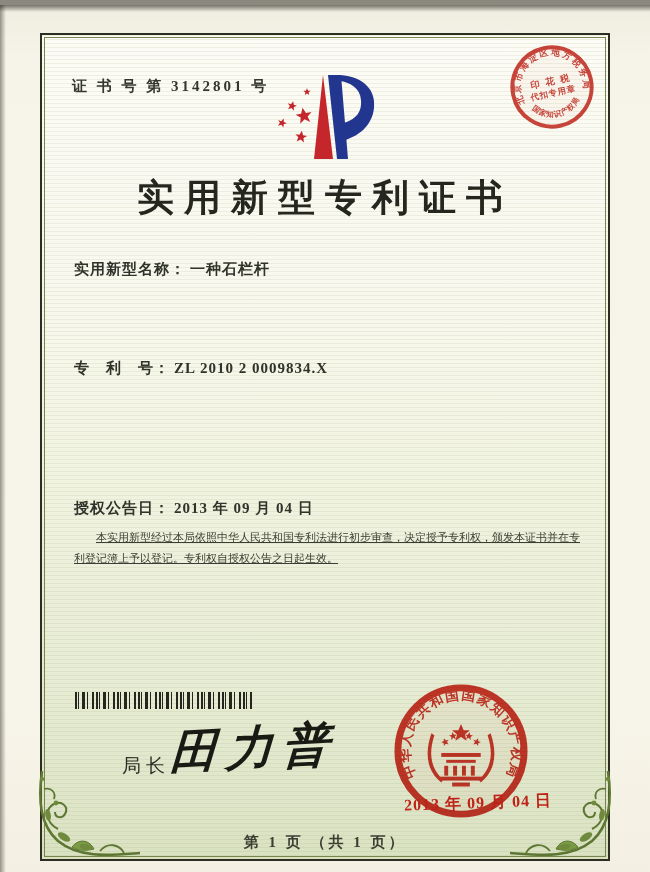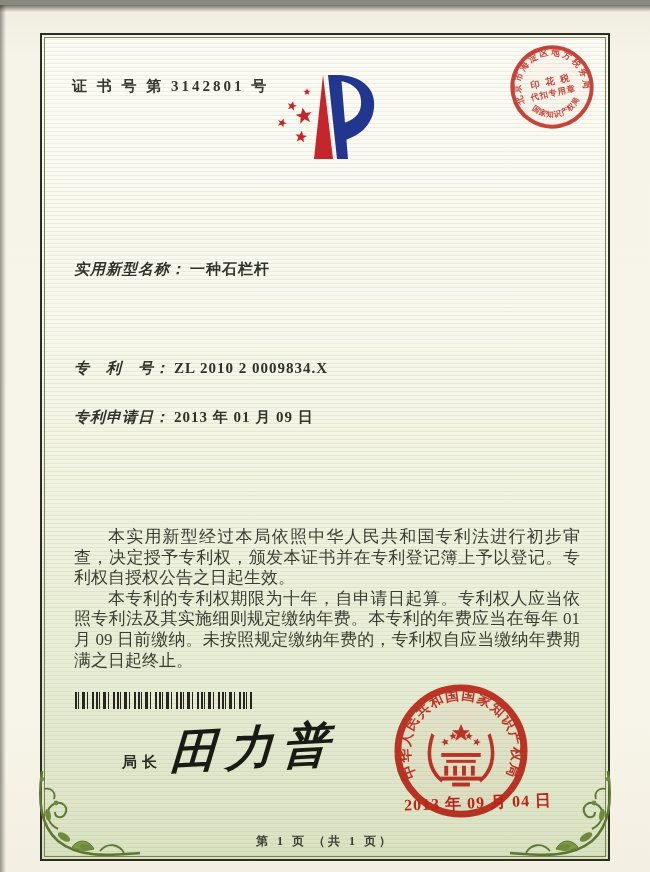--- a/index.html
+++ b/index.html
@@ -16,43 +16,43 @@
            repeating-linear-gradient(180deg,rgba(112,142,82,.10) 0 1px,rgba(0,0,0,0) 1px 4px),
            linear-gradient(180deg,#fcfbf5 0%,#f9f8ee 30%,#f1f3e1 55%,#e7ecd4 78%,#dde4c6 96%,#d9e1c0 100%);}
   #frame::before{content:"";position:absolute;inset:2px;border:1px solid #78834e;pointer-events:none;}
   .cert-no{position:absolute;left:72px;top:72px;font-size:15px;font-weight:600;
            letter-spacing:3px;color:#34372c;}
   .logo{position:absolute;left:270px;top:66px;width:114px;height:94px;}
   .title{position:absolute;left:0;right:0;top:168px;text-align:center;font-size:37px;
          font-weight:700;letter-spacing:10px;color:#25271f;}
   .field{position:absolute;left:74px;font-size:15px;font-weight:600;color:#30332a;
          letter-spacing:1px;white-space:nowrap;}
-  .field .lab{display:inline-block;font-style:italic;}
+  .field .lab{display:inline-block;}
   .field .val{margin-left:4px;}
   .f1{top:255px}.f2{top:305px}.f3{top:354px}.f4{top:403px}.f5{top:450px}.f6{top:494px}
-  .body-text{position:absolute;left:74px;top:522px;width:506px;font-size:17px;
-             line-height:20.6px;color:#3a3d32;text-align:justify;}
+  .body-text{position:absolute;left:74px;top:522px;width:506px;font-size:11px;
+             line-height:20.6px;color:#3a3d32;text-align:justify;text-decoration:underline;}
   .body-text p{margin:0;text-indent:2em;}
   .barcode{position:absolute;left:75px;top:687px;width:177px;height:17px;
     background:
      repeating-linear-gradient(90deg,#26261f 0 2px,transparent 2px 3px,#26261f 3px 4px,
        transparent 4px 7px,#26261f 7px 10px,transparent 10px 12px,#26261f 12px 13px,
        transparent 13px 17px,#26261f 17px 19px,transparent 19px 21px);}
-  .director{position:absolute;left:122px;top:748px;font-size:15px;font-weight:700;
+  .director{position:absolute;left:122px;top:748px;font-size:19px;font-weight:400;
             letter-spacing:5px;color:#2b2d24;}
   .signature{position:absolute;left:170px;top:712px;width:170px;font-size:47px;font-weight:700;
              font-style:italic;color:#191a14;letter-spacing:9px;white-space:nowrap;
              transform:rotate(-3deg) skewX(-6deg);}
   .office-seal{position:absolute;left:392px;top:677px;width:138px;height:138px;
                mix-blend-mode:multiply;opacity:.93;}
   .seal-date{position:absolute;left:404px;top:788px;font-size:16px;font-weight:700;
              color:#bf2217;letter-spacing:1px;transform:rotate(-2deg);white-space:nowrap;}
   .tax-seal{position:absolute;left:508px;top:38px;width:88px;height:88px;
             mix-blend-mode:multiply;opacity:.9;transform:rotate(-12deg);}
-  .footer{position:absolute;left:0;right:0;top:828px;text-align:center;font-size:12px;
+  .footer{position:absolute;left:0;right:0;top:828px;text-align:center;font-size:15px;
           letter-spacing:3px;color:#3b3e31;font-weight:600;}
   .orn{position:absolute;width:116px;height:100px;}
   .orn-l{left:28px;top:762px;}
   .orn-r{left:506px;top:762px;transform:scaleX(-1);}
 </style>
 </head>
 <body>
 
 <div id="paper">
   <div class="edge-top"></div>
@@ -106,34 +106,34 @@
       <use href="#st" transform="translate(12,52) scale(0.48) rotate(20)"></use>
       <use href="#st" transform="translate(31,66) scale(0.62) rotate(8)"></use>
       <polygon points="53,4 44,88 63,88"></polygon>
     </g>
     <g fill="#23368f">
       <polygon points="58,4 67,88 78,88 71,4"></polygon>
       <path d="M70,4 C95,6 106,20 104,37 C102,56 87,66 72,70 L74,52 C87,48 92,40 91,29 C90,17 80,11 69,10 Z"></path>
     </g>
   </svg>
 
+  <div class="title">实用新型专利证书</div>
 
   <div class="field f1">
     <span class="lab">实用新型名称：</span><span class="val">一种石栏杆</span>
   </div>
   <div class="field f3">
     <span class="lab">专　利　号：</span><span class="val">ZL 2010 2 0009834.X</span>
   </div>
-  <div class="field f4">
-    <span class="lab">专利申请日：</span><span class="val">2013 年 01 月 09 日</span>
+  <div class="field f6">
+    <span class="lab">授权公告日：</span><span class="val">2013 年 09 月 04 日</span>
   </div>
 
   <div class="body-text">
     <p>本实用新型经过本局依照中华人民共和国专利法进行初步审查，决定授予专利权，颁发本证书并在专利登记簿上予以登记。专利权自授权公告之日起生效。</p>
-    <p>本专利的专利权期限为十年，自申请日起算。专利权人应当依照专利法及其实施细则规定缴纳年费。本专利的年费应当在每年 01 月 09 日前缴纳。未按照规定缴纳年费的，专利权自应当缴纳年费期满之日起终止。</p>
   </div>
 
   <div class="barcode"></div>
 
   <div class="director">局长</div>
   <div class="signature">田力普</div>
 
   <svg class="office-seal" viewBox="0 0 140 140">
     <defs>
       <path id="ringArc" d="M25,96 A52,52 0 1 1 115,96" fill="none"></path>

